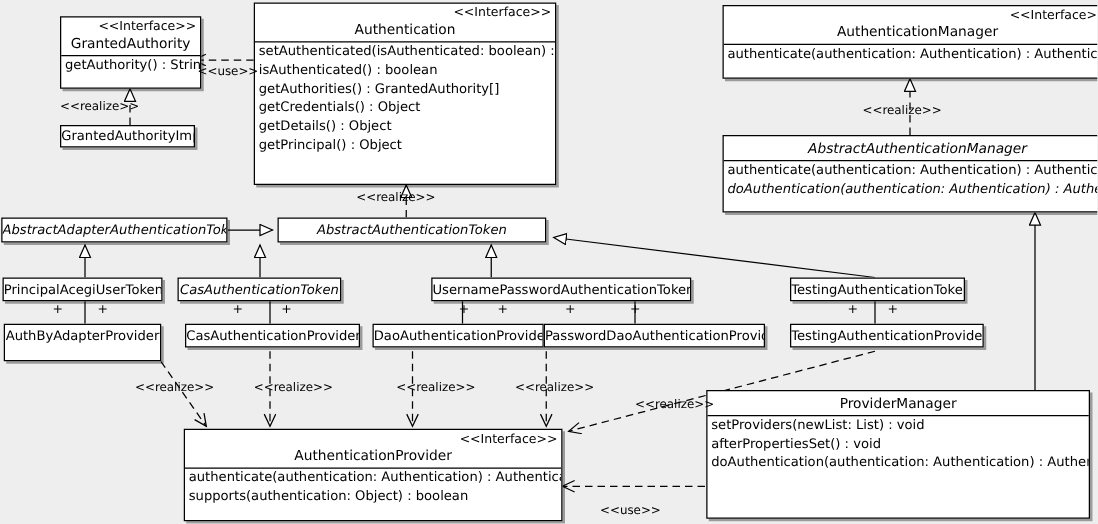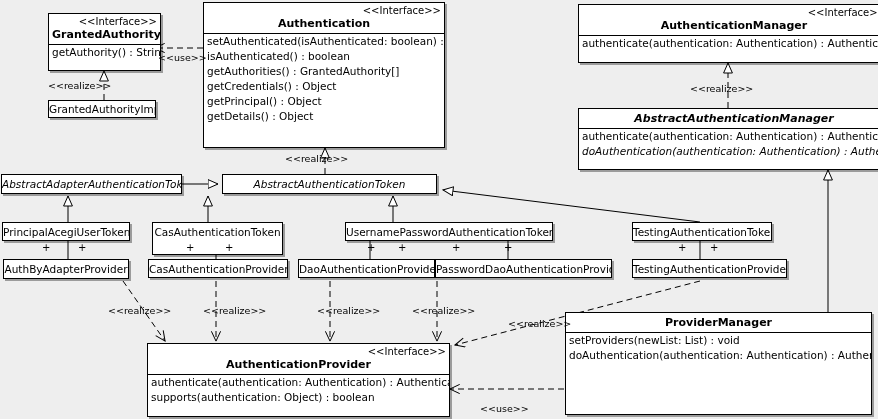--- a/index.html
+++ b/index.html
@@ -37,21 +37,20 @@
     color: #000;
     white-space: nowrap;
     text-align: right;
   }
   .cls-name {
     display: block;
     font-size: 11px;
     line-height: 14px;
     color: #000;
     white-space: nowrap;
-    font-weight: bold;
   }
   .cls-name.abstract { font-style: italic; }
   .cls-divider {
     border-top: 1px solid #000000;
     height: 0;
     font-size: 0;
     line-height: 0;
   }
   .cls-members {
     padding: 0;
@@ -264,22 +263,22 @@
     <div class="cls-header">
       <span class="cls-stereotype">&lt;&lt;Interface&gt;&gt;</span>
       <span class="cls-name">Authentication</span>
     </div>
     <div class="cls-divider"></div>
     <div class="cls-members">
       <div class="member">setAuthenticated(isAuthenticated: boolean) : void</div>
       <div class="member">isAuthenticated() : boolean</div>
       <div class="member">getAuthorities() : GrantedAuthority[]</div>
       <div class="member">getCredentials() : Object</div>
+      <div class="member">getDetails() : Object</div>
       <div class="member">getPrincipal() : Object</div>
-      <div class="member">getDetails() : Object</div>
     </div>
   </div>
 
   <div class="uml-class" style="left:578px; top:4px; width:312px; height:59px;">
     <div class="cls-header">
       <span class="cls-stereotype">&lt;&lt;Interface&gt;&gt;</span>
       <span class="cls-name">AuthenticationManager</span>
     </div>
     <div class="cls-divider"></div>
     <div class="cls-members">
@@ -297,27 +296,27 @@
       <div class="member abstract">doAuthentication(authentication: Authentication) : Authentication</div>
     </div>
   </div>
 
   <div class="uml-simple abstract" style="left:1px; top:174px; width:181px; height:20px; line-height:19px;">AbstractAdapterAuthenticationToken</div>
 
   <div class="uml-simple abstract" style="left:222px; top:174px; width:215px; height:20px; line-height:19px;">AbstractAuthenticationToken</div>
 
   <div class="uml-simple" style="left:2px; top:222px; width:128px; height:19px; line-height:18px;">PrincipalAcegiUserToken</div>
 
-  <div class="uml-simple" style="left:152px; top:222px; width:131px; height:33px; line-height:18px;">CasAuthenticationToken</div>
+  <div class="uml-simple" style="left:142px; top:222px; width:131px; height:19px; line-height:18px;font-style:italic;">CasAuthenticationToken</div>
 
   <div class="uml-simple" style="left:345px; top:222px; width:208px; height:19px; line-height:18px;text-align:center;">UsernamePasswordAuthenticationToken</div>
 
   <div class="uml-simple" style="left:632px; top:222px; width:140px; height:19px; line-height:18px;">TestingAuthenticationToken</div>
 
-  <div class="uml-simple" style="left:3px; top:259px; width:126px; height:20px; line-height:18px;">AuthByAdapterProvider</div>
+  <div class="uml-simple" style="left:3px; top:259px; width:126px; height:30px; line-height:18px;">AuthByAdapterProvider</div>
 
   <div class="uml-simple" style="left:148px; top:259px; width:140px; height:19px; line-height:18px;">CasAuthenticationProvider</div>
 
   <div class="uml-simple" style="left:298px; top:259px; width:137px; height:19px; line-height:18px;">DaoAuthenticationProvider</div>
 
   <div class="uml-simple" style="left:435px; top:259px; width:177px; height:19px; line-height:18px;">PasswordDaoAuthenticationProvider</div>
 
   <div class="uml-simple" style="left:632px; top:259px; width:155px; height:19px; line-height:18px;">TestingAuthenticationProvider</div>
 
   <div class="uml-class" style="left:147px; top:343px; width:303px; height:74px;">
@@ -332,17 +331,18 @@
     </div>
   </div>
 
   <div class="uml-class" style="left:565px; top:312px; width:307px; height:103px;">
     <div class="cls-header" style="padding-top:3px;">
       <span class="cls-name">ProviderManager</span>
     </div>
     <div class="cls-divider"></div>
     <div class="cls-members">
       <div class="member">setProviders(newList: List) : void</div>
+      <div class="member">afterPropertiesSet() : void</div>
       <div class="member">doAuthentication(authentication: Authentication) : Authentication</div>
     </div>
   </div>
 
 </div>
 
 </body></html>

